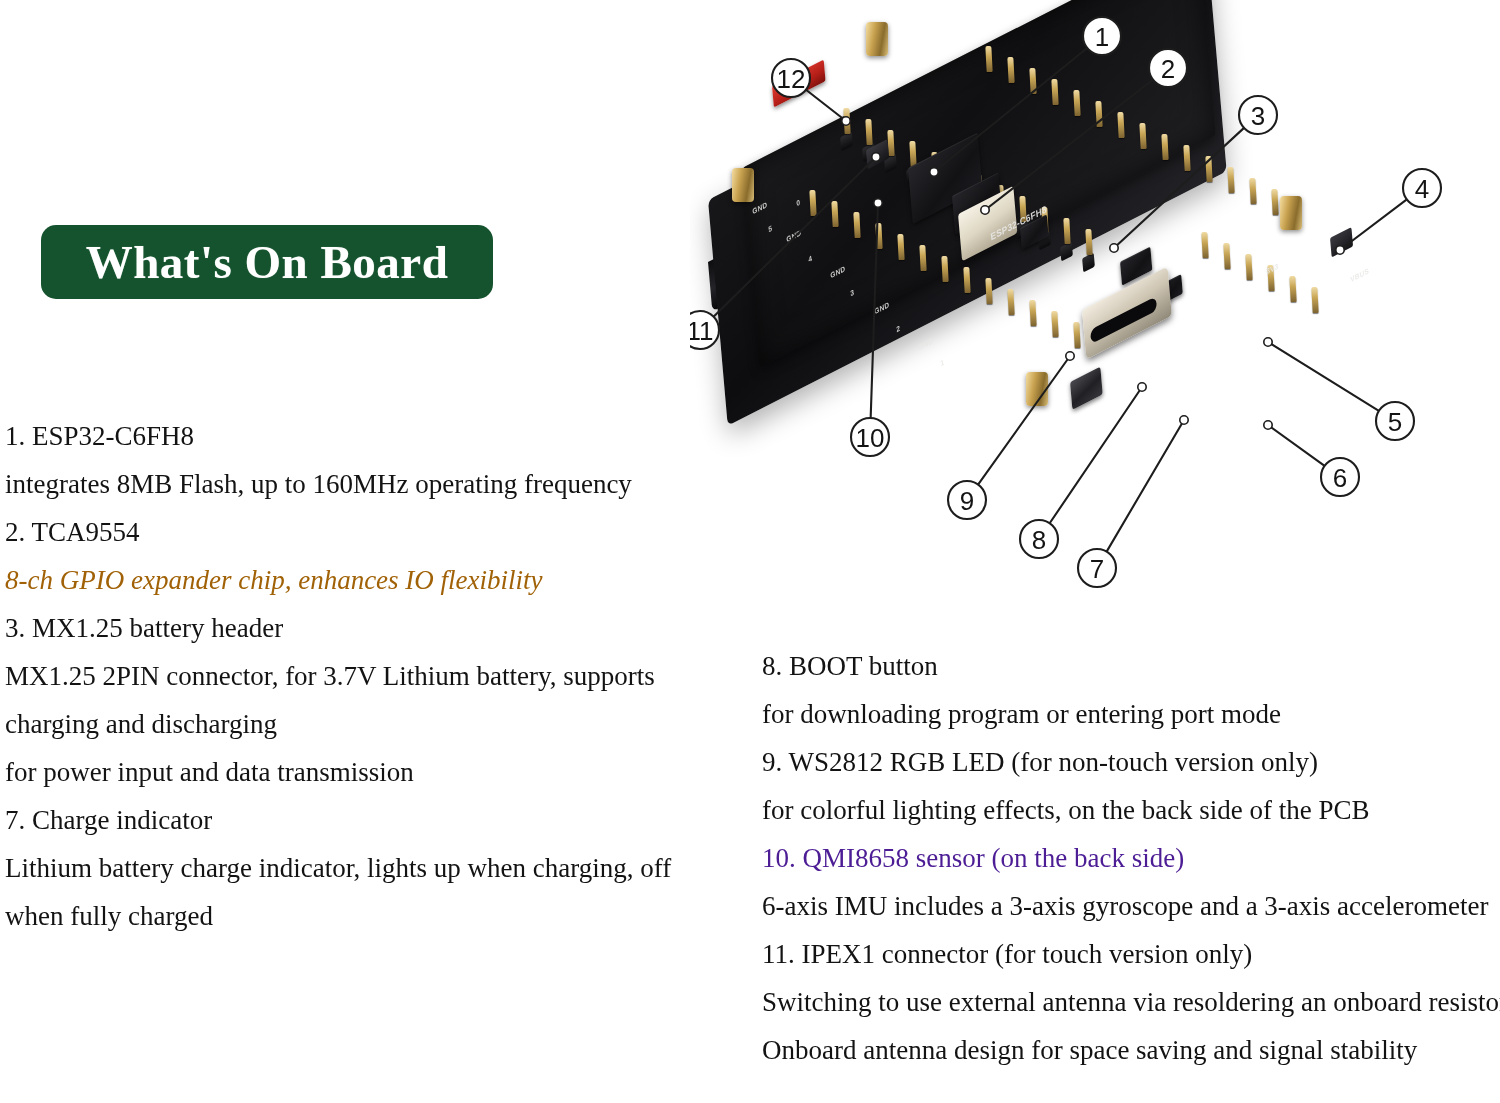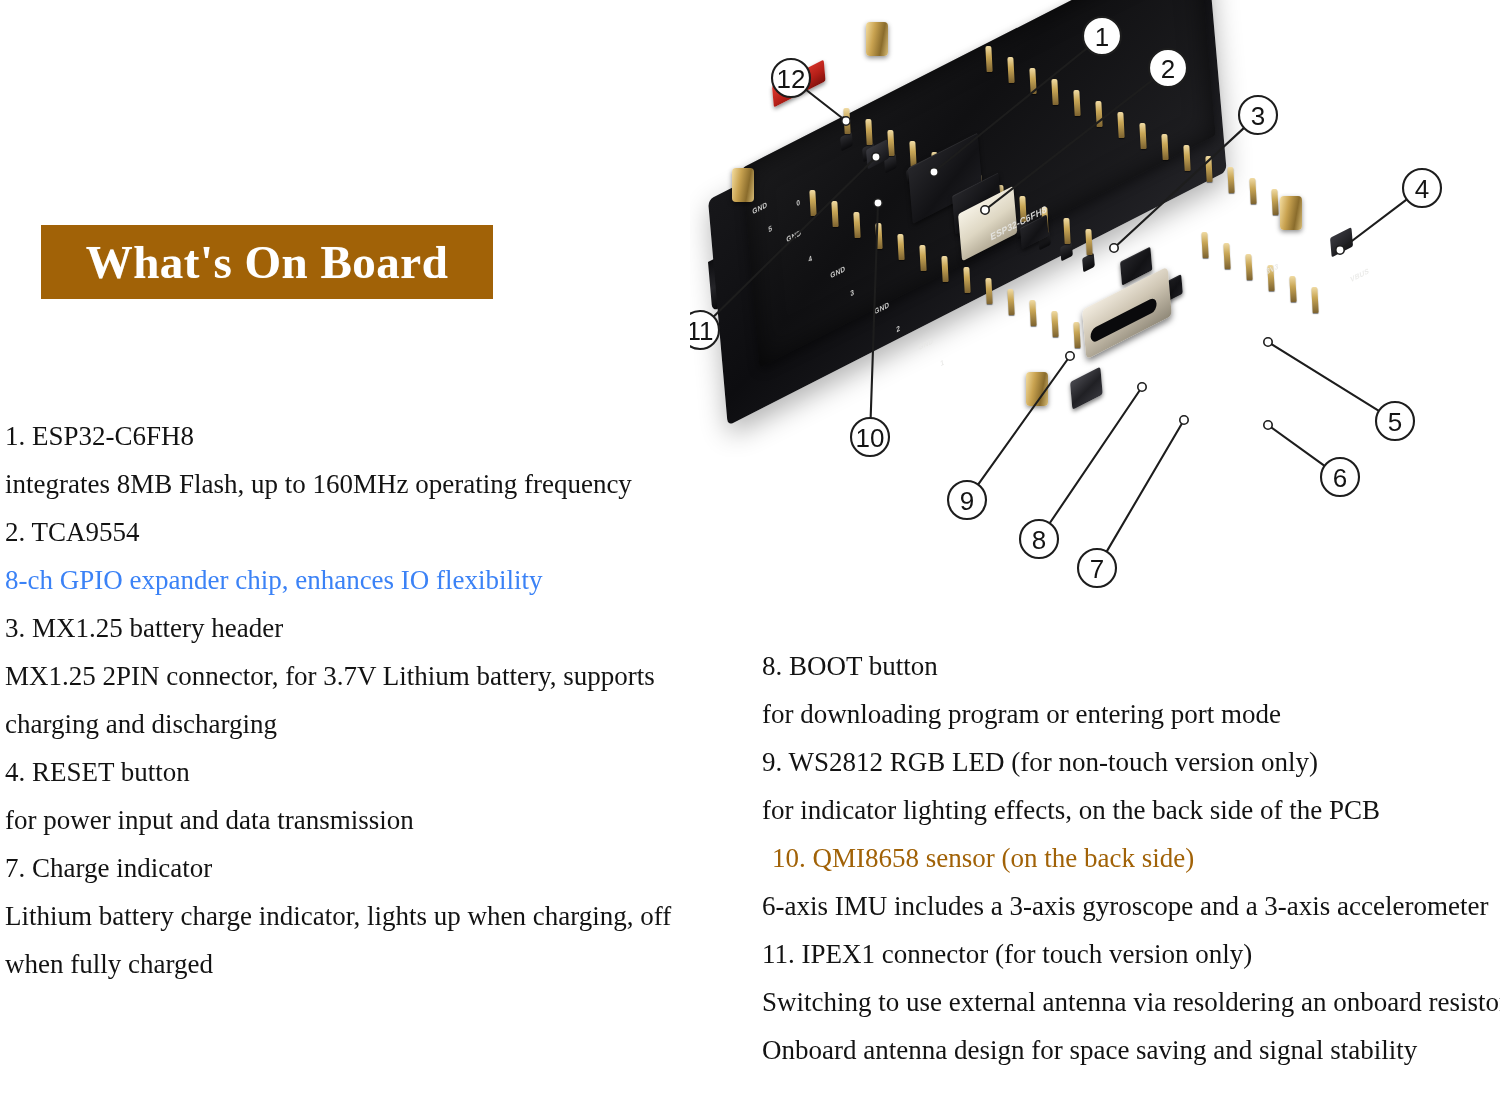--- a/index.html
+++ b/index.html
@@ -216,45 +216,44 @@
     font-size:26px;
     text-anchor:middle;
     dominant-baseline:central;
   }
 </style>
 </head>
 <body style="background: rgb(255, 255, 255);">
 
 <div id="root">
 
-  <div class="banner" style="background: #a16207;">
+  <div class="banner" style="background: #14532d; border-radius: 15px;">
     <span class="banner-text" style="color: rgb(255, 255, 255);">What's On Board</span>
   </div>
 
   <div class="col col-left">
     <div class="spec-line" style="color: rgb(19, 19, 19);">1. ESP32-C6FH8</div>
     <div class="spec-line" style="color: rgb(19, 19, 19);">integrates 8MB Flash, up to 160MHz operating frequency</div>
     <div class="spec-line" style="color: rgb(19, 19, 19);">2. TCA9554</div>
-    <div class="spec-line" style="color: #3b82f6;">8-ch GPIO expander chip, enhances IO flexibility</div>
+    <div class="spec-line" style="color: #a16207; font-style: italic;">8-ch GPIO expander chip, enhances IO flexibility</div>
     <div class="spec-line" style="color: rgb(19, 19, 19);">3. MX1.25 battery header</div>
     <div class="spec-line" style="color: rgb(19, 19, 19);">MX1.25 2PIN connector, for 3.7V Lithium battery, supports</div>
     <div class="spec-line" style="color: rgb(19, 19, 19);">charging and discharging</div>
-    <div class="spec-line" style="color: rgb(19, 19, 19);">4. RESET button</div>
     <div class="spec-line" style="color: rgb(19, 19, 19);">for power input and data transmission</div>
     <div class="spec-line" style="color: rgb(19, 19, 19);">7. Charge indicator</div>
     <div class="spec-line" style="color: rgb(19, 19, 19);">Lithium battery charge indicator, lights up when charging, off</div>
     <div class="spec-line" style="color: rgb(19, 19, 19);">when fully charged</div>
   </div>
 
   <div class="col col-right">
     <div class="spec-line" style="color: rgb(19, 19, 19);">8. BOOT button</div>
     <div class="spec-line" style="color: rgb(19, 19, 19);">for downloading program or entering port mode</div>
     <div class="spec-line" style="color: rgb(19, 19, 19);">9. WS2812 RGB LED (for non-touch version only)</div>
-    <div class="spec-line" style="color: rgb(19, 19, 19);">for indicator lighting effects, on the back side of the PCB</div>
-    <div class="spec-line" style="color: #a16207; margin-left: 10px;">10. QMI8658 sensor (on the back side)</div>
+    <div class="spec-line" style="color: rgb(19, 19, 19);">for colorful lighting effects, on the back side of the PCB</div>
+    <div class="spec-line" style="color: #4c1d95;">10. QMI8658 sensor (on the back side)</div>
     <div class="spec-line" style="color: rgb(19, 19, 19);">6-axis IMU includes a 3-axis gyroscope and a 3-axis accelerometer</div>
     <div class="spec-line" style="color: rgb(19, 19, 19);">11. IPEX1 connector (for touch version only)</div>
     <div class="spec-line" style="color: rgb(19, 19, 19);">Switching to use external antenna via resoldering an onboard resistor</div>
     <div class="spec-line" style="color: rgb(19, 19, 19);">Onboard antenna design for space saving and signal stability</div>
   </div>
 
   <div class="photo">
     <div class="stage">
 
       <div class="base-side"></div>

